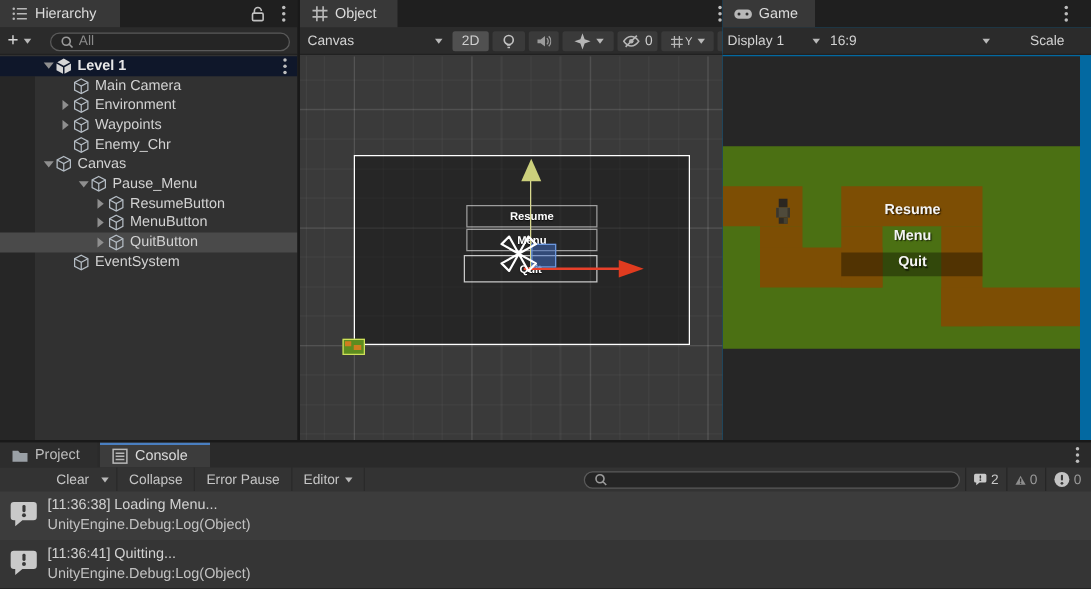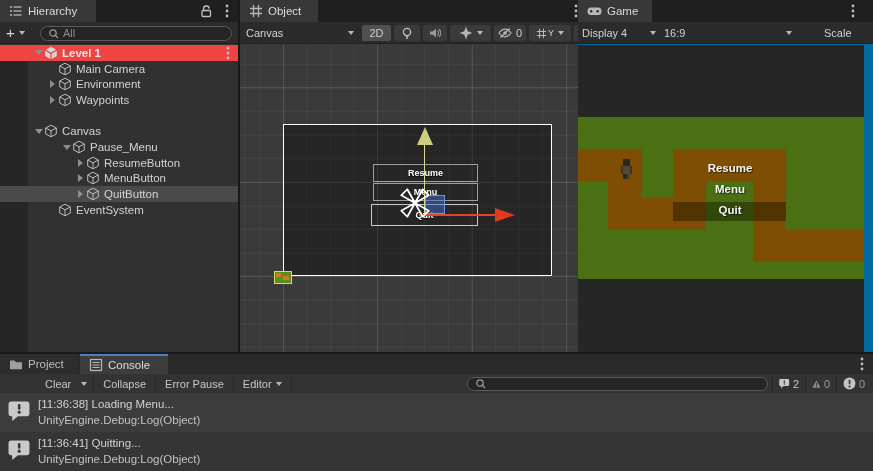--- a/index.html
+++ b/index.html
@@ -33,21 +33,21 @@
   
   #hierarchy { left:0; top:0; width:238px; height:352px; background:#313131; }
   #htree { position:absolute; left:0; top:44px; width:238px; height:308px; background:#313131; }
   #hgutter { position:absolute; left:0; top:17px; width:28px; bottom:0; background:#262626; }
   .trow { position:absolute; left:0; width:238px; height:15.7px; display:flex; align-items:center;
           color:#d2d2d2; }
   .trow .slot { width:11px; height:10px; display:flex; align-items:center; justify-content:center; flex:0 0 auto; }
   .tri-c { width:0; height:0; border-left:5px solid #8f8f8f; border-top:4px solid transparent; border-bottom:4px solid transparent; }
   .tri-o { width:0; height:0; border-top:5px solid #8f8f8f; border-left:4px solid transparent; border-right:4px solid transparent; }
   .tlabel { margin-left:4px; white-space:nowrap; }
-  .row-scene { background:#ef4444; font-weight:bold; color:#e8e8e8;align-items:center; }
+  .row-scene { background:#0f172a; font-weight:bold; color:#e8e8e8;align-items:center; }
   .row-sel { background:#4a4a4a; }
   
   #scene { left:240px; top:0; width:345px; height:352px; background:#3a3a3a; }
   #scontent { position:absolute; left:0; top:45px; width:345px; height:307px; background:#3a3a3a;
     background-image:
       repeating-linear-gradient(to right, rgba(255,255,255,0.045) 0 1px, transparent 1px 23.6px),
       repeating-linear-gradient(to bottom, rgba(255,255,255,0.045) 0 1px, transparent 1px 23.6px);
     background-position:19.1px 18.7px; overflow:hidden; }
   .gmaj-v { position:absolute; top:0; bottom:0; width:1px; background:rgba(255,255,255,0.10); }
   .gmaj-h { position:absolute; left:0; right:0; height:1px; background:rgba(255,255,255,0.10); }
@@ -241,20 +241,28 @@
       <div class="trow" style="top:32.4px;">
         <span style="width:47px"></span>
           <span class="slot">
             <span class="tri-c"></span>
           </span>
         <svg width="14" height="14" viewBox="0 0 14 14">
             <use href="#sym-cube"></use>
           </svg>
         <span class="tlabel">Environment</span>
       </div>
+      <div class="trow" style="top:63.8px;">
+        <span style="width:47px"></span>
+          <span class="slot"></span>
+        <svg width="14" height="14" viewBox="0 0 14 14">
+            <use href="#sym-cube"></use>
+          </svg>
+        <span class="tlabel">Enemy_Chr</span>
+      </div>
       <div class="trow" style="top:79.5px;">
         <span style="width:33px"></span>
           <span class="slot">
             <span class="tri-o"></span>
           </span>
         <svg width="14" height="14" viewBox="0 0 14 14">
             <use href="#sym-cube"></use>
           </svg>
         <span class="tlabel">Canvas</span>
       </div>
@@ -415,21 +423,21 @@
         <span>Game</span>
       </div>
       <div class="kebab" style="left:268px;">
         <svg width="4" height="14" viewBox="0 0 4 14">
             <use href="#sym-kebab"></use>
           </svg>
       </div>
     </div>
     <div class="toolbar">
       <div class="tflat" style="left:4px; width:74px;">
-        <span>Display 4</span>
+        <span>Display 1</span>
         <span class="caret" style="position:absolute; right:0;"></span>
       </div>
       <div class="tflat" style="left:86px; width:128px;">
         <span>16:9</span>
         <span class="caret" style="position:absolute; right:0;"></span>
       </div>
       <div class="tflat" style="left:246px;">
         <span>Scale</span>
       </div>
     </div>

